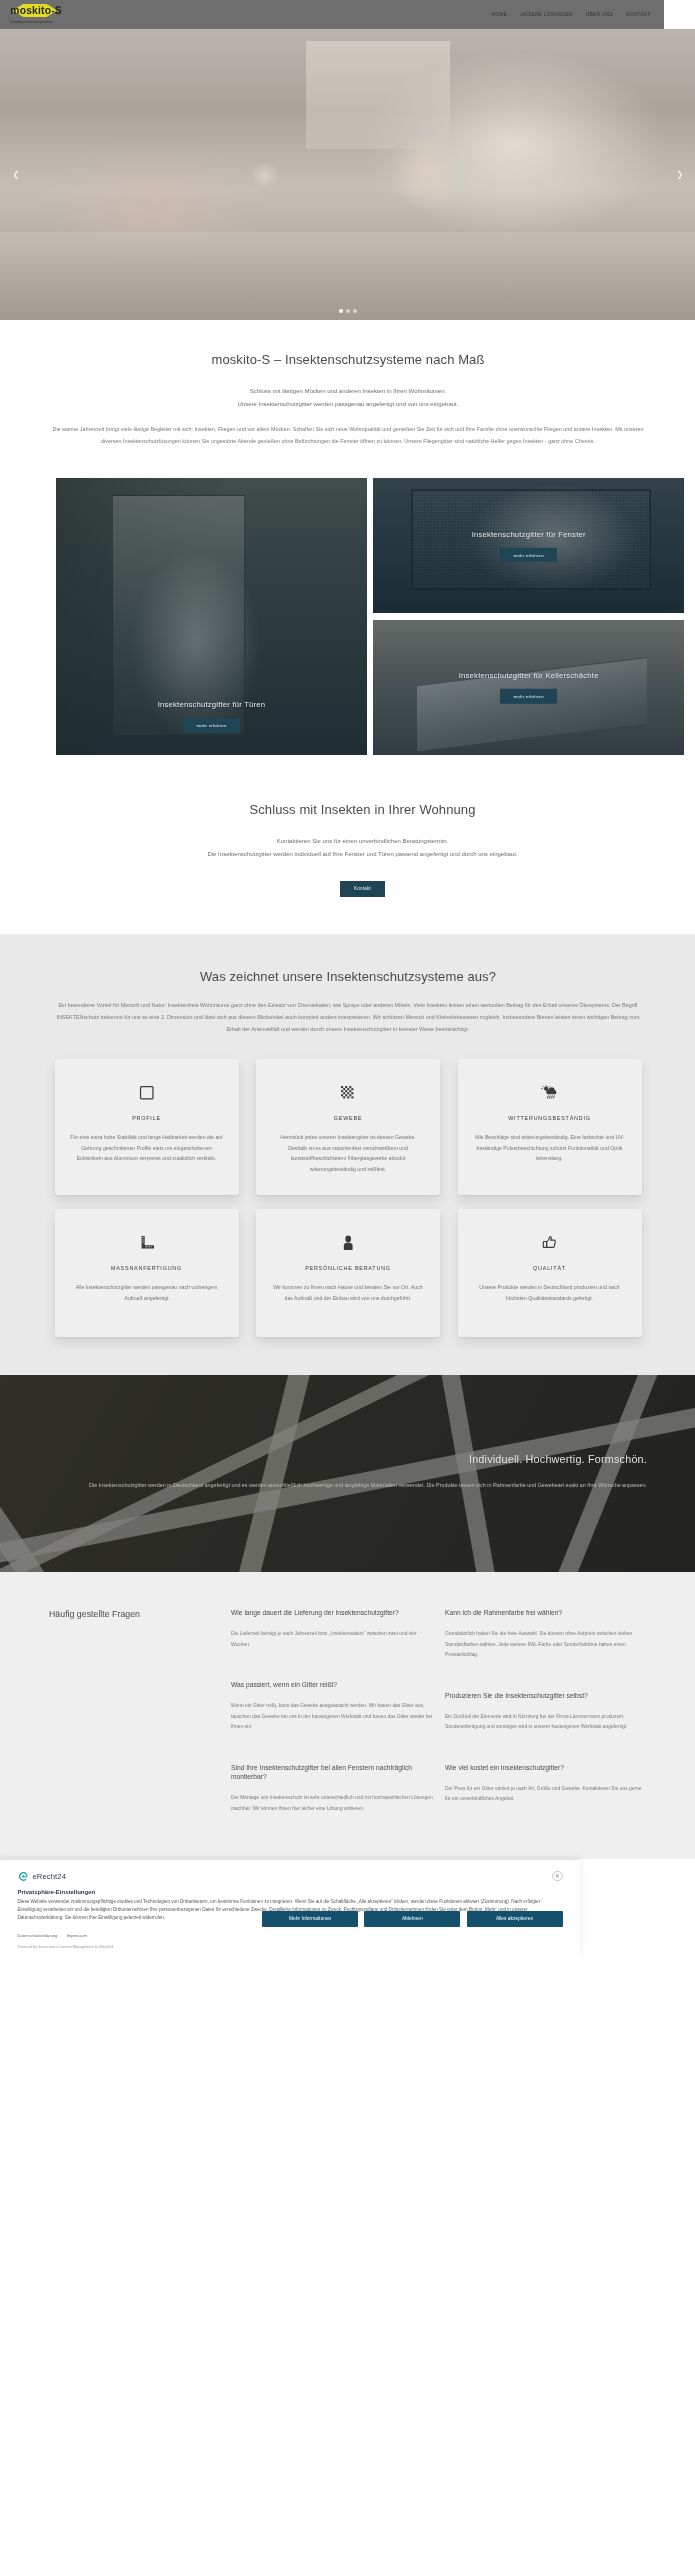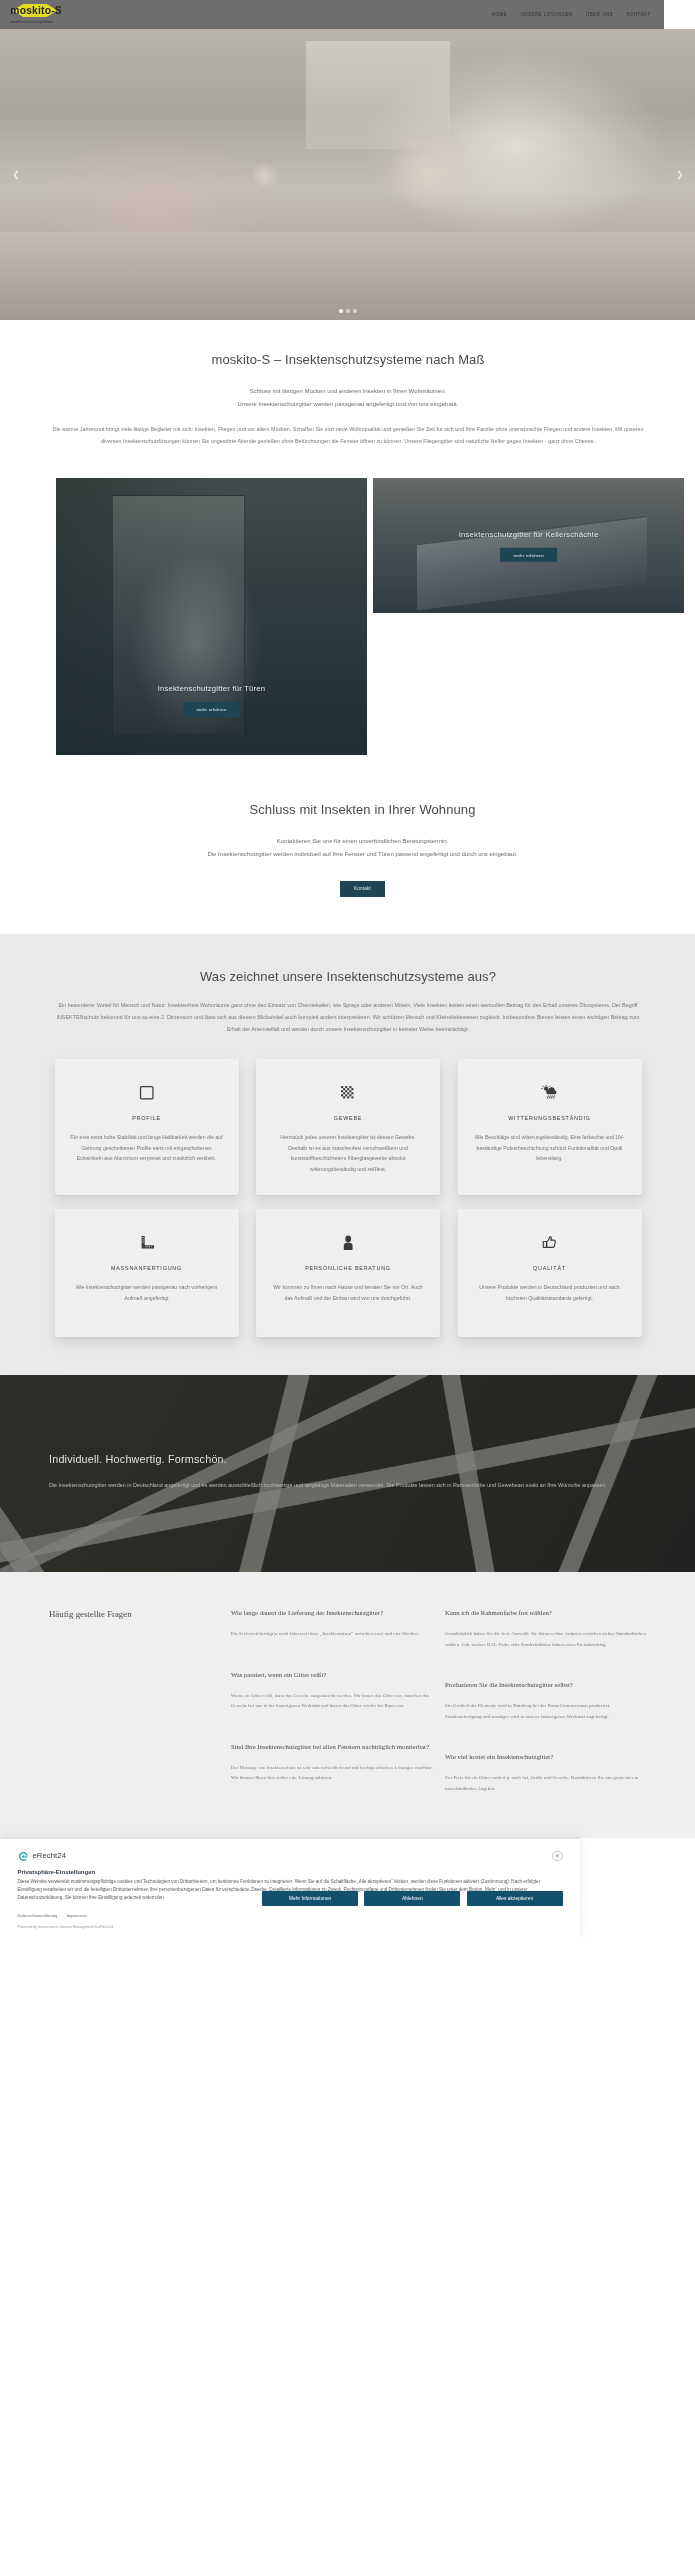--- a/index.html
+++ b/index.html
@@ -183,21 +183,21 @@
     background: linear-gradient(180deg, rgba(20,38,48,.22) 0%, rgba(22,42,54,.42) 55%, rgba(18,36,46,.55) 100%);
   }
   .pcard .pcap {
     position: absolute;
     left: 0; right: 0;
     display: flex;
     flex-direction: column;
     align-items: center;
     gap: 9.3px;
   }
-  .pcard.tall .pcap { bottom: 38px; }
+  .pcard.tall .pcap { bottom: 22px; }
   .pcard.short .pcap { top: 50%; transform: translateY(-50%); }
   .pcard .ptitle {
     color: #e9eef1;
     font-size: 7.7px;
     font-weight: 400;
     letter-spacing: 0.2px;
     text-shadow: 0 0.5px 1.5px rgba(0,0,0,.4);
   }
   .pbtn {
     background: #1f4454;
@@ -325,21 +325,21 @@
     background: rgba(218,218,212,.72);
     transform-origin: center;
   }
   .parallax .pxshade { position: absolute; inset: 0; background: rgba(22,22,20,.45); }
   .parallax .pxinner {
     position: relative;
     z-index: 3;
     width: 598px;
     margin: 0 auto;
     padding-top: 78px;
-    text-align: left;
+    text-align: right;
   }
   .parallax h2 {
     color: #e2e2de;
     font-size: 10.8px;
     font-weight: 400;
     letter-spacing: 0.2px;
   }
   .parallax p {
     color: #bdbdb8;
     font-size: 5.4px;
@@ -352,21 +352,20 @@
     background: #efefef;
     width: 696px;
     padding: 36px 0 44px;
   }
   .faq-inner {
     width: 598px;
     margin: 0 auto;
     display: grid;
     grid-template-columns: 170px 1fr 1fr;
     column-gap: 12px;
-    font-family: Liberation Serif, serif;
   }
   .faq-head {
     font-size: 8.8px;
     font-weight: 400;
     color: #4c4c4c;
     padding-top: 1px;
   }
   .faq-col { display: flex; flex-direction: column; gap: 30px; }
   .faq-q {
     font-size: 6.7px;
@@ -463,20 +462,28 @@
   </div>
   <p class="sec-body">Die warme Jahreszeit bringt viele lästige Begleiter mit sich: Insekten, Fliegen und vor allem Mücken. Schaffen Sie sich neue Wohnqualität und genießen Sie Zeit für sich und Ihre Familie ohne unerwünschte Fliegen und andere Insekten. Mit unseren diversen Insektenschutzlösungen können Sie ungestörte Abende genießen ohne Befürchtungen die Fenster öffnen zu können. Unsere Fliegengitter sind natürliche Helfer gegen Insekten - ganz ohne Chemie.</p>
 </section>
 
 <section class="products">
   <div class="pcard tall">
     <div class="pimg img-door"></div>
     <div class="pshade"></div>
     <div class="pcap">
       <div class="ptitle">Insektenschutzgitter für Türen</div>
+      <button class="pbtn">mehr erfahren</button>
+    </div>
+  </div>
+  <div class="pcard short">
+    <div class="pimg img-window"></div>
+    <div class="pshade"></div>
+    <div class="pcap">
+      <div class="ptitle">Insektenschutzgitter für Fenster</div>
       <button class="pbtn">mehr erfahren</button>
     </div>
   </div>
   <div class="pcard short">
     <div class="pimg img-cellar"></div>
     <div class="pshade"></div>
     <div class="pcap">
       <div class="ptitle">Insektenschutzgitter für Kellerschächte</div>
       <button class="pbtn">mehr erfahren</button>
     </div>

